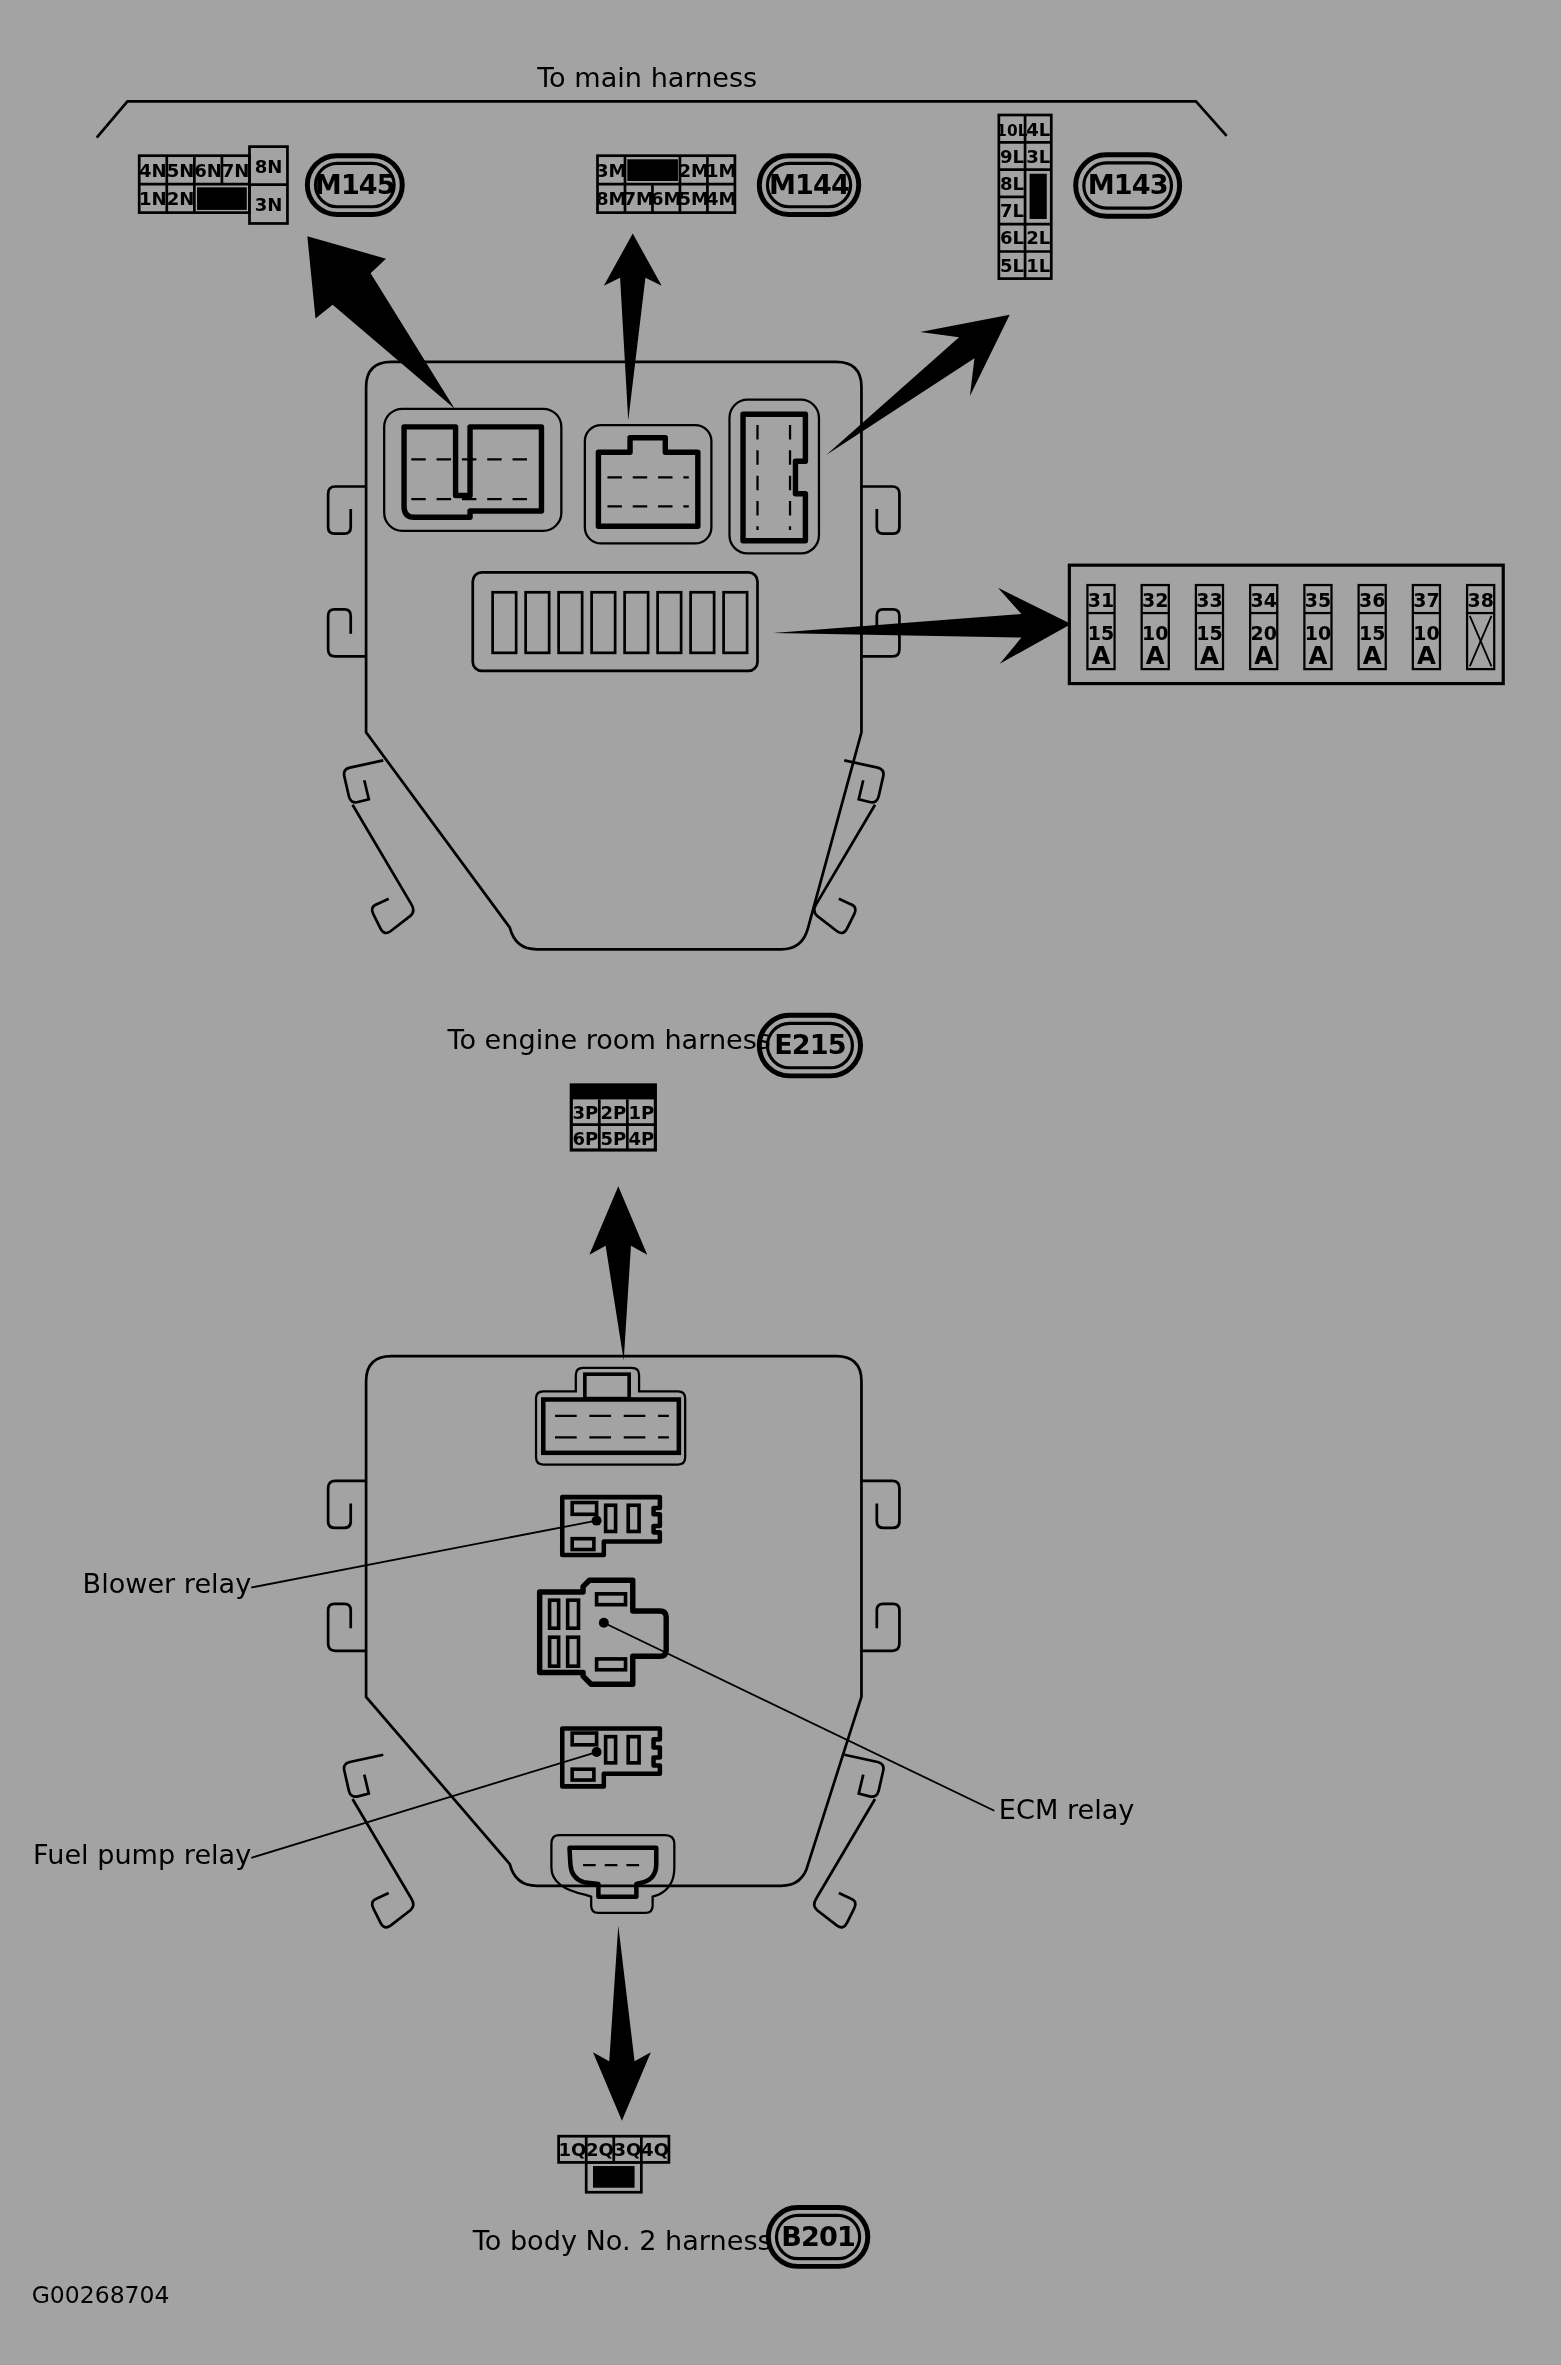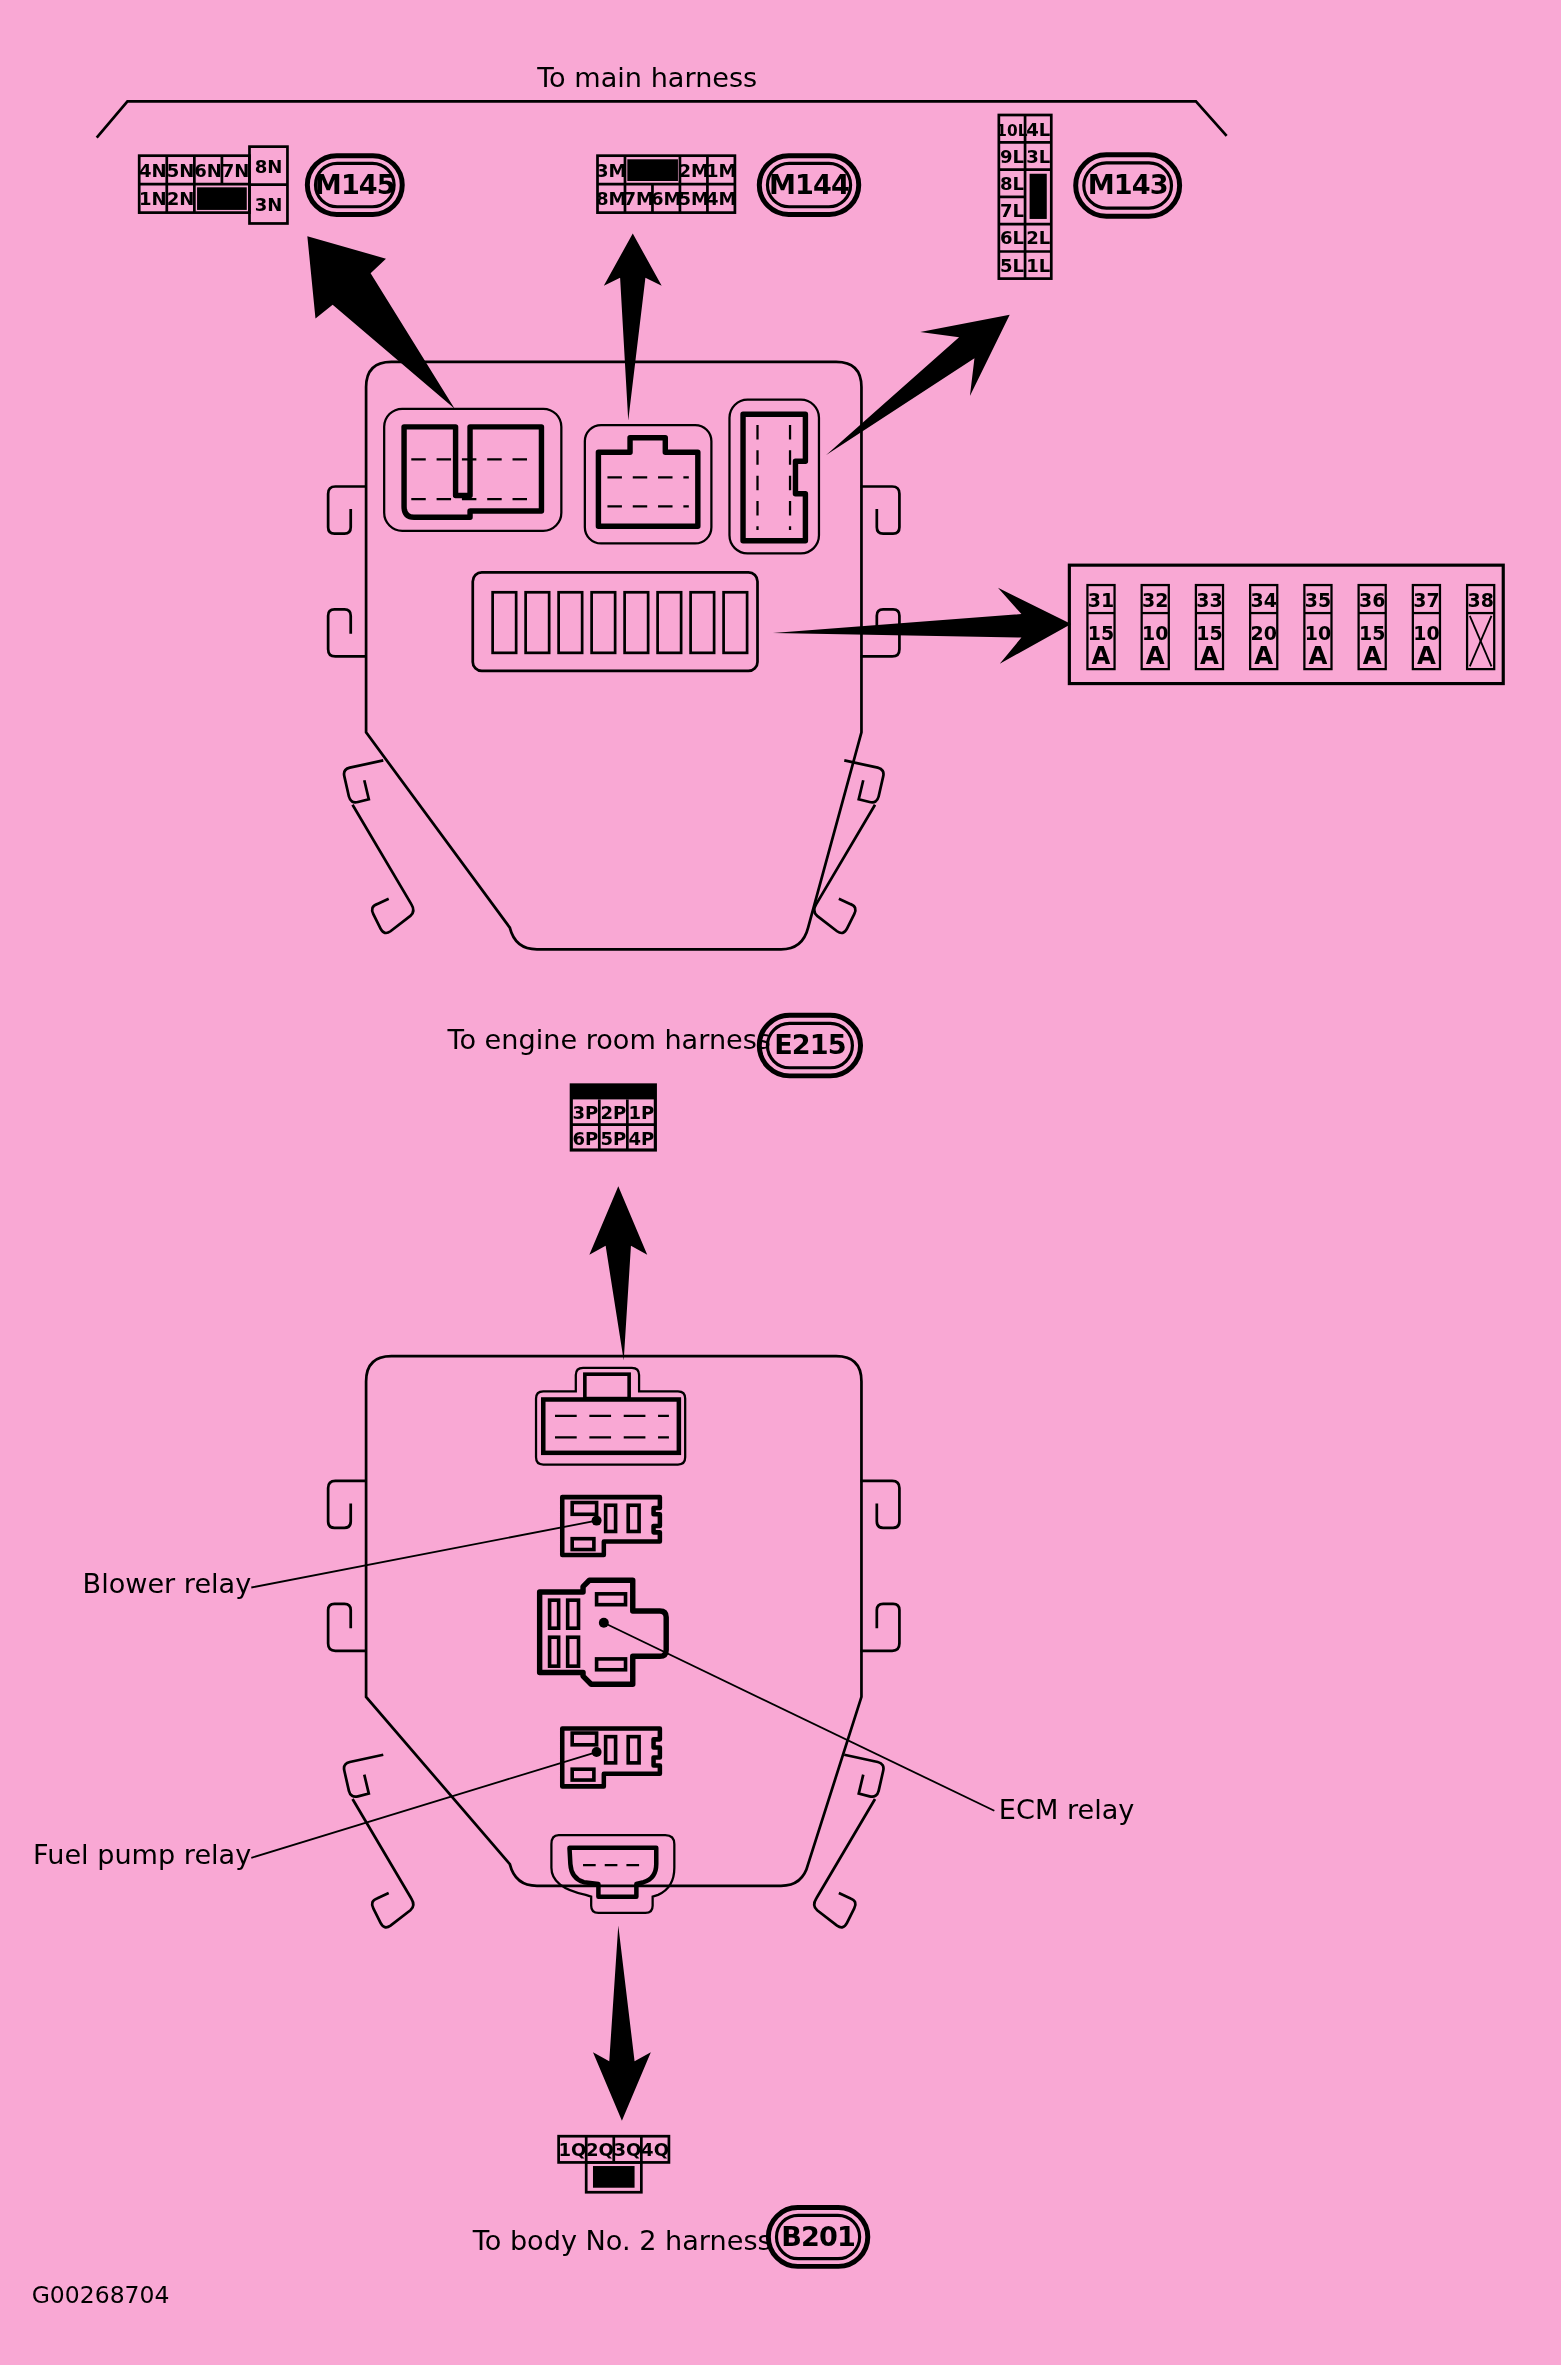--- a/index.html
+++ b/index.html
@@ -1,16 +1,16 @@
 <!DOCTYPE html>
 <html style="font-size:14.5px"><head>
 <meta charset="utf-8">
 <style>
   html,body{margin:0;padding:0;background:#fff;}
-  #stage{position:relative;width:1562px;height:2366px;background:#f9a8d4;overflow:hidden;}
+  #stage{position:relative;width:1562px;height:2366px;background:#a3a3a3;overflow:hidden;}
   svg{position:absolute;left:0;top:0;}
   text{font-family:"DejaVu Sans","Liberation Sans",sans-serif;fill:#000;}
   .lbl{font-size:30px;}
   .pin{font-size:20px;font-weight:bold;text-anchor:middle;}
   .pin-s{font-size:17px;font-weight:bold;text-anchor:middle;}
   .oid{font-size:30px;font-weight:bold;text-anchor:middle;letter-spacing:-1px;}
   .fno{font-size:21px;font-weight:bold;text-anchor:middle;}
   .famp{font-size:21px;font-weight:bold;text-anchor:middle;}
   .fA{font-size:27px;font-weight:bold;text-anchor:middle;}
   .code{font-size:26px;}

